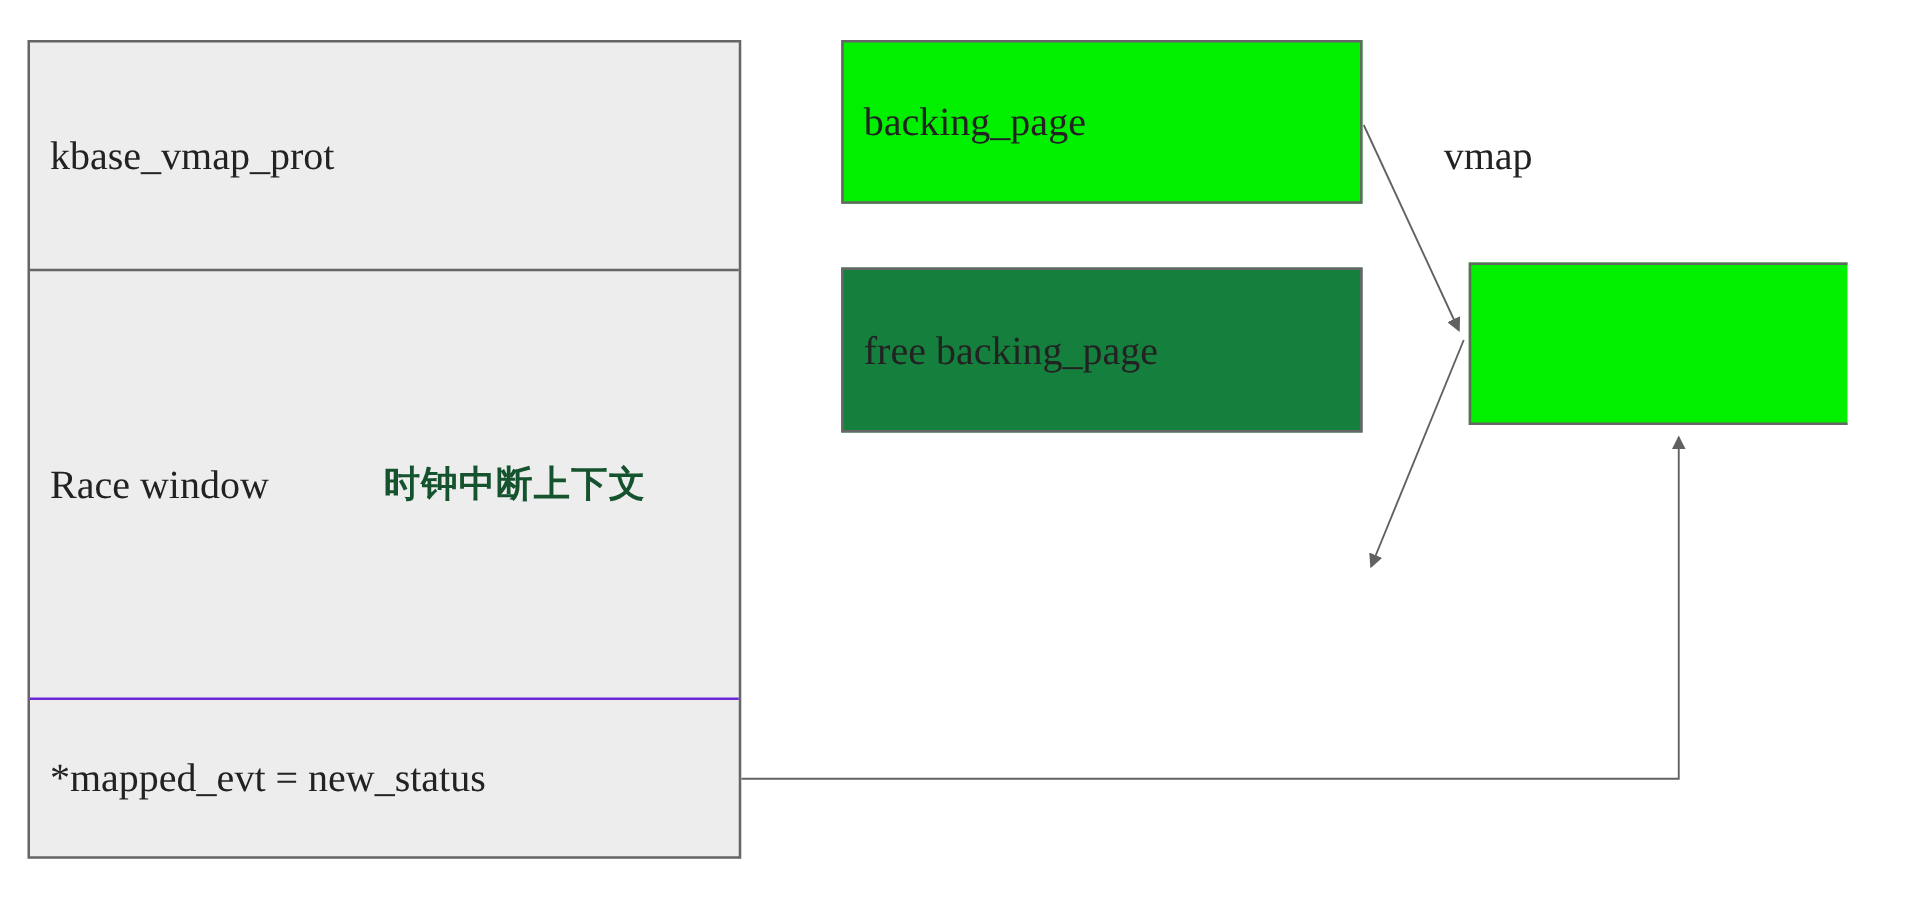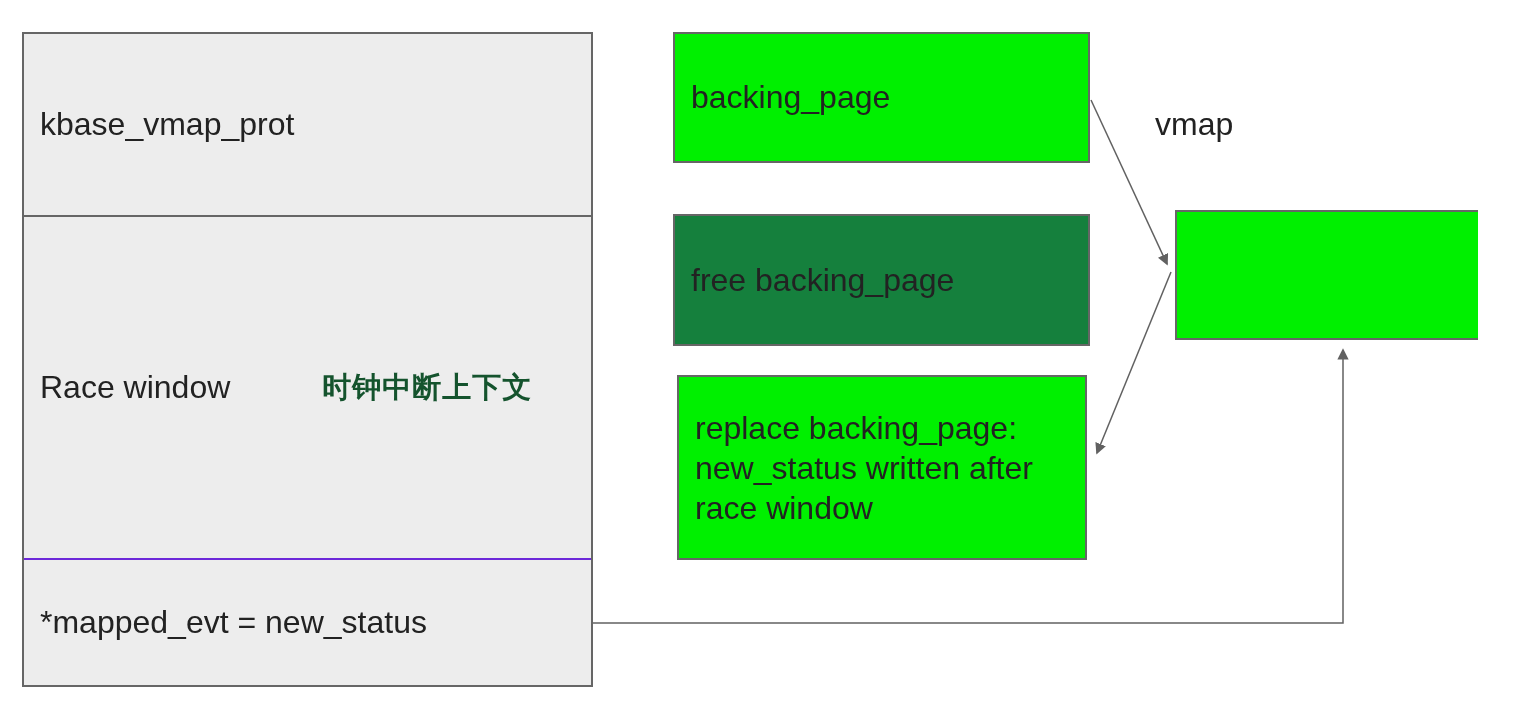--- a/index.html
+++ b/index.html
@@ -1,21 +1,21 @@
 <!DOCTYPE html>
 <html><head>
 <meta charset="utf-8">
 <style>
   html, body { margin: 0; padding: 0; background: #ffffff; }
   .canvas {
     position: relative;
     width: 1478px;
     height: 722px;
     background: #ffffff;
-    font-family: Liberation Sans, sans-serif;
+    font-family: Liberation Serif, serif;
     color: #222222;
     font-size: 32px;
     overflow: hidden;
   }
   .edges {
     position: absolute;
     inset: 0;
     width: 1535px;
     height: 722px;
     pointer-events: none;
@@ -98,25 +98,20 @@
   </div>
 
   <div class="node green node-backing">
     <span>backing_page</span>
   </div>
 
   <div class="node gray node-free">
     <span>free backing_page</span>
   </div>
 
-  <div class="node green node-replace">
-    <span>replace backing_page:
-new_status written after
-race window</span>
-  </div>
 
   <div class="node green node-vmaptarget">
     <span></span>
   </div>
 
   <div class="lbl lbl-vmap">vmap</div>
 
 </div>
 
 </body></html>

